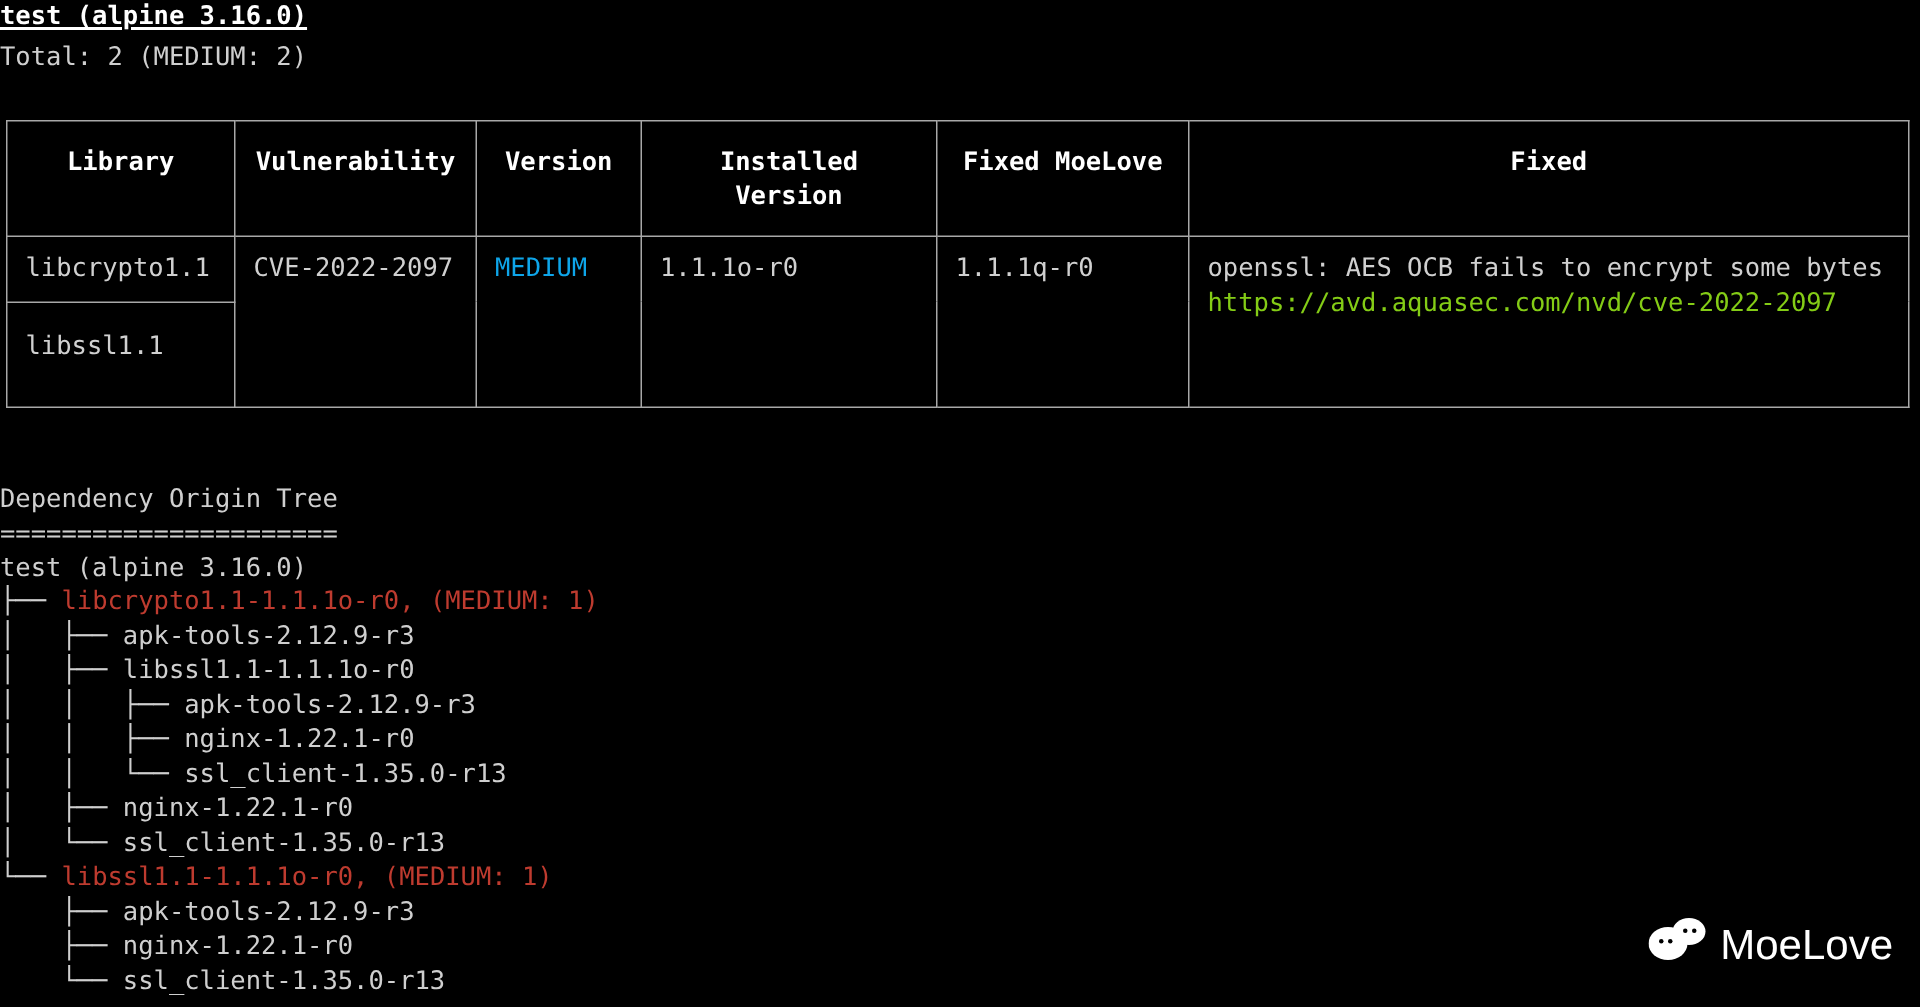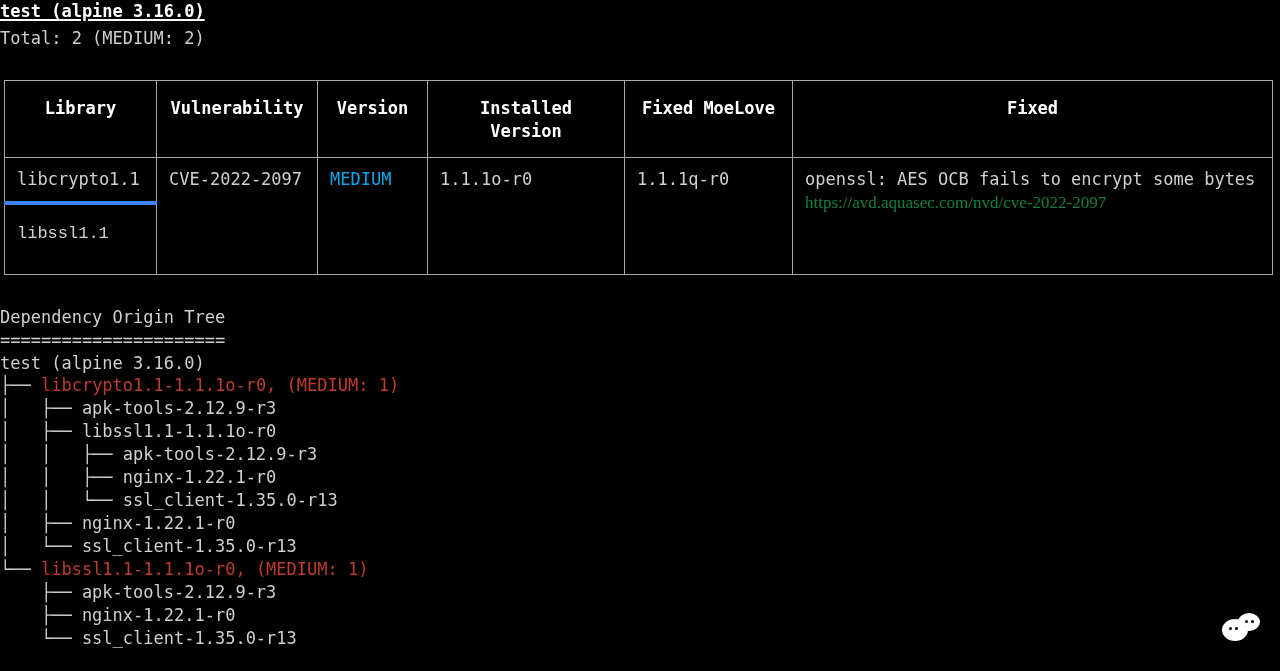--- a/index.html
+++ b/index.html
@@ -50,31 +50,29 @@
     padding-bottom: 14px;
   }
   col.c-lib   { width: 152px; }
   col.c-vuln  { width: 161px; }
   col.c-sev   { width: 110px; }
   col.c-inst  { width: 197px; }
   col.c-fix   { width: 168px; }
   col.c-title { width: 480px; }
   .sev-medium { color: #0ea5e9; }
   .title-cell .link {
-    color: #15803d;
+    color: #84cc16;
     word-break: break-all;
-    font-family: Liberation Serif, serif;
   }
   
   .lib2-row td:first-child {
-    border-top: 4px solid #3b82f6;
-    font-family: Liberation Mono, monospace;
+    border-top: 1px solid #3b82f6;
   }
   .tree-section {
-    margin-top: 31px;
+    margin-top: 50px;
     white-space: pre;
     color: #cfcfcf;
   }
   .tree-red { color: #be3b2f; }
   .watermark {
     position: fixed;
     right: 18px;
     bottom: 22px;
     color: #fff;
     font-family: Arial, Helvetica, sans-serif;
@@ -173,16 +171,17 @@
 
 <div class="watermark">
   <span class="wm-icon">
     <span class="bubble b1"></span>
     <span class="bubble b2"></span>
     <span class="dot d1"></span>
       <span class="dot d2"></span>
     <span class="dot d3"></span>
       <span class="dot d4"></span>
   </span>
+  <span>MoeLove</span>
 </div>
 
 
 
 
 </body></html>

